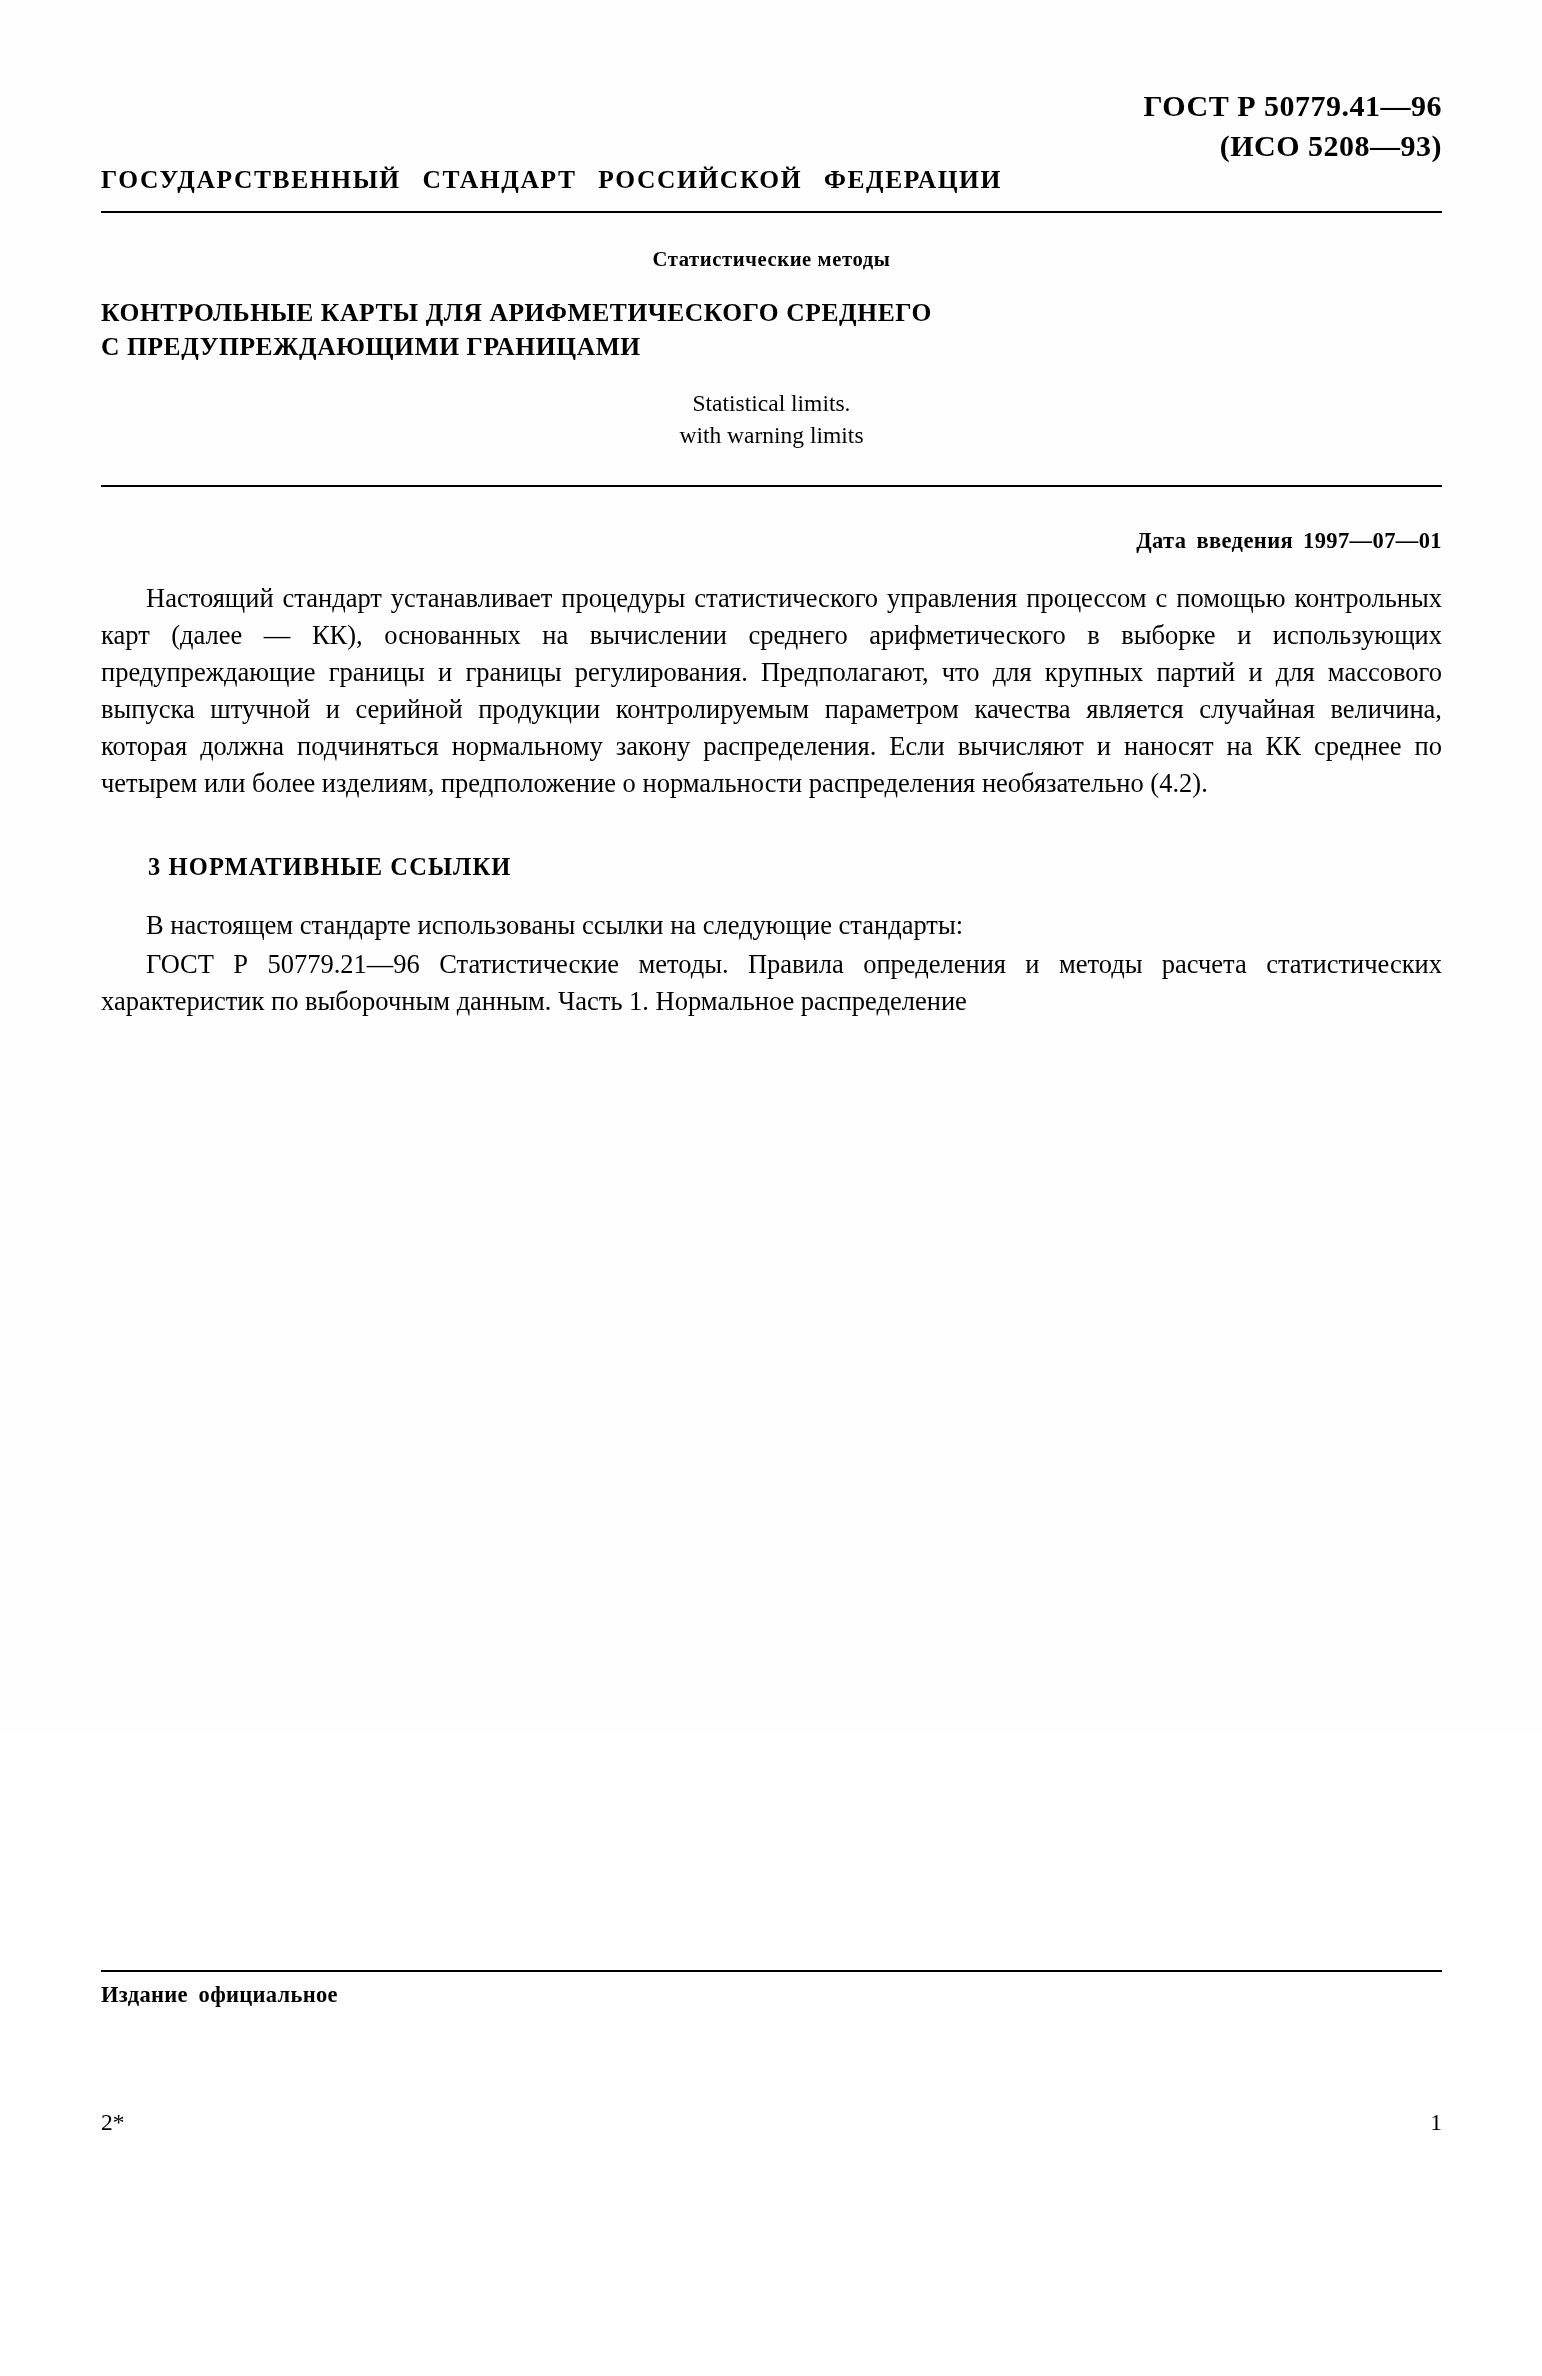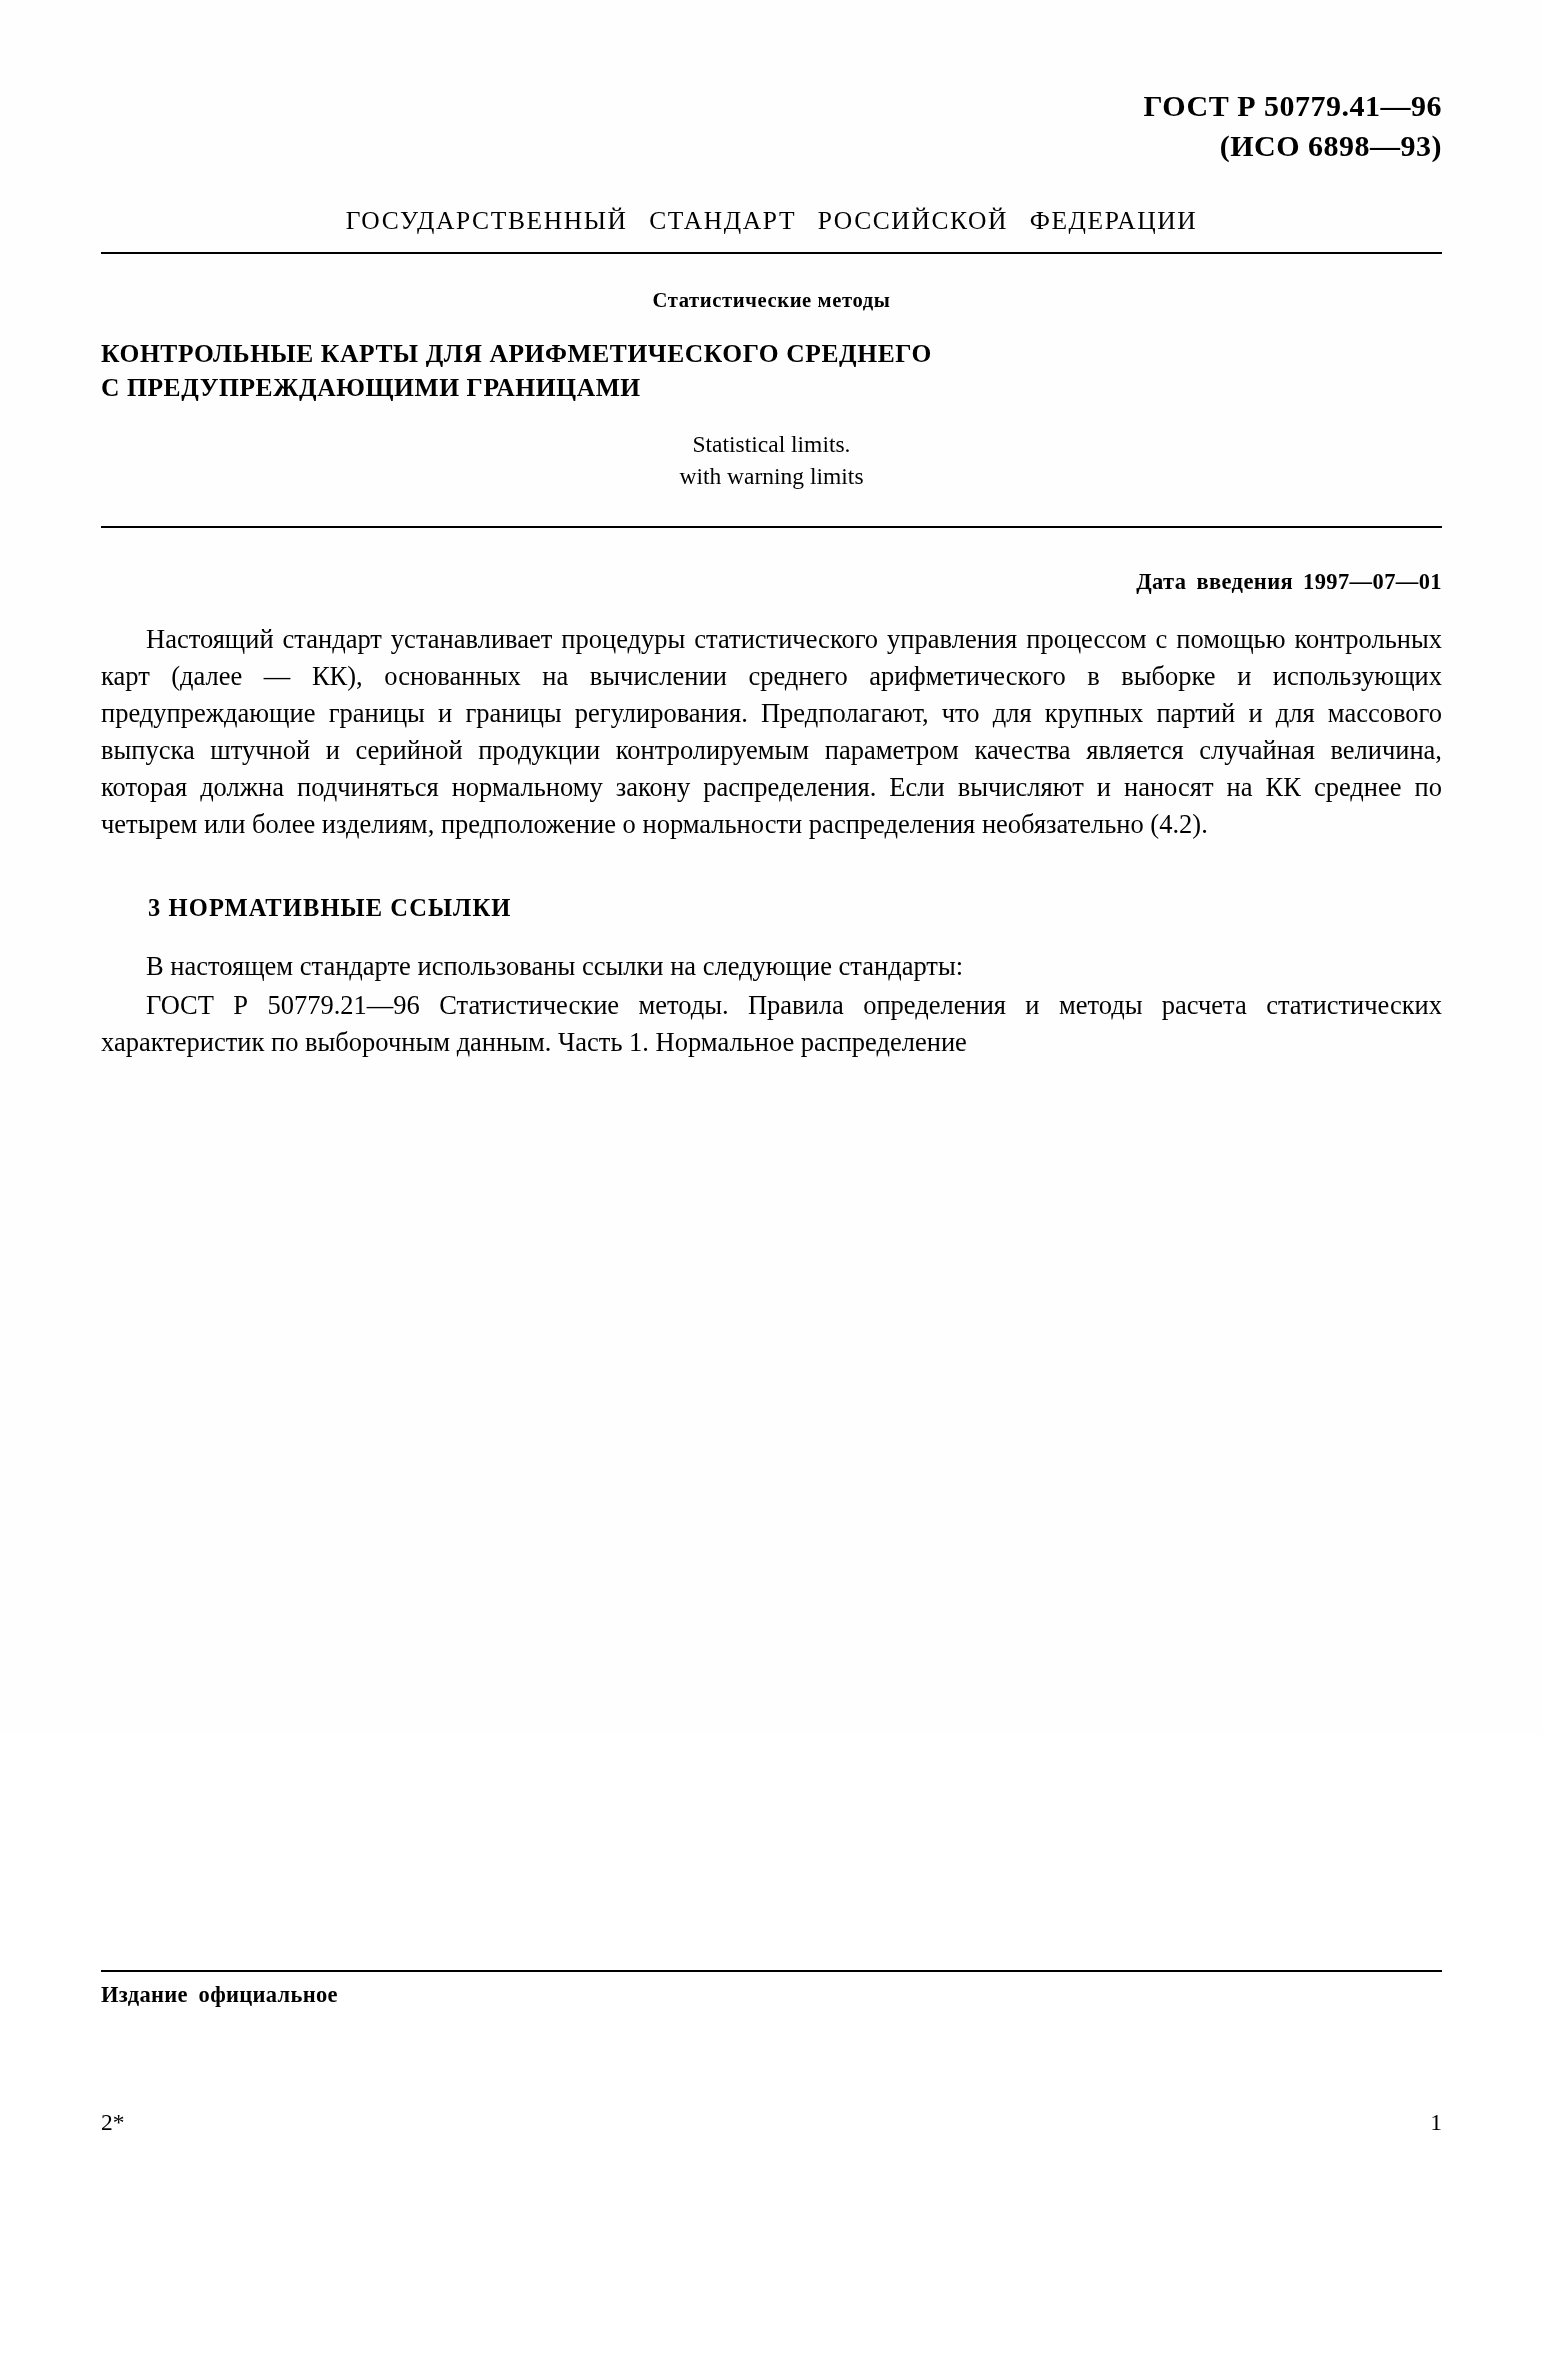--- a/index.html
+++ b/index.html
@@ -37,23 +37,22 @@
     font-weight: bold;
     font-size: 30px;
     line-height: 1.32;
     letter-spacing: 0.5px;
   }
   .doc-code .line2 {
     display: block;
   }
 
   .state-standard {
-    margin-top: 41px;
-    text-align: center;
-    font-weight: normal;
+    text-align: left;
+    font-weight: bold;
     font-size: 25.5px;
     letter-spacing: 1.6px;
     word-spacing: 13.7px;
   }
 
   .rule-thick {
     border: none;
     border-top: 2.9px solid #000;
     margin: 15.7px 0 0 0;
     width: 100%;
@@ -157,21 +156,21 @@
   }
 </style>
 </head>
 <body>
 
 <div class="page">
   <div class="content">
 
     <div class="doc-code">
       <span>ГОСТ Р  50779.41—96</span>
-      <span class="line2">(ИСО 6898—93)</span>
+      <span class="line2">(ИСО 5208—93)</span>
     </div>
 
     <div class="state-standard">ГОСУДАРСТВЕННЫЙ СТАНДАРТ РОССИЙСКОЙ ФЕДЕРАЦИИ</div>
 
     <hr class="rule-thick">
 
     <div class="subject">Статистические методы</div>
 
     <div class="title-ru">
       <div>КОНТРОЛЬНЫЕ КАРТЫ ДЛЯ АРИФМЕТИЧЕСКОГО СРЕДНЕГО</div>

